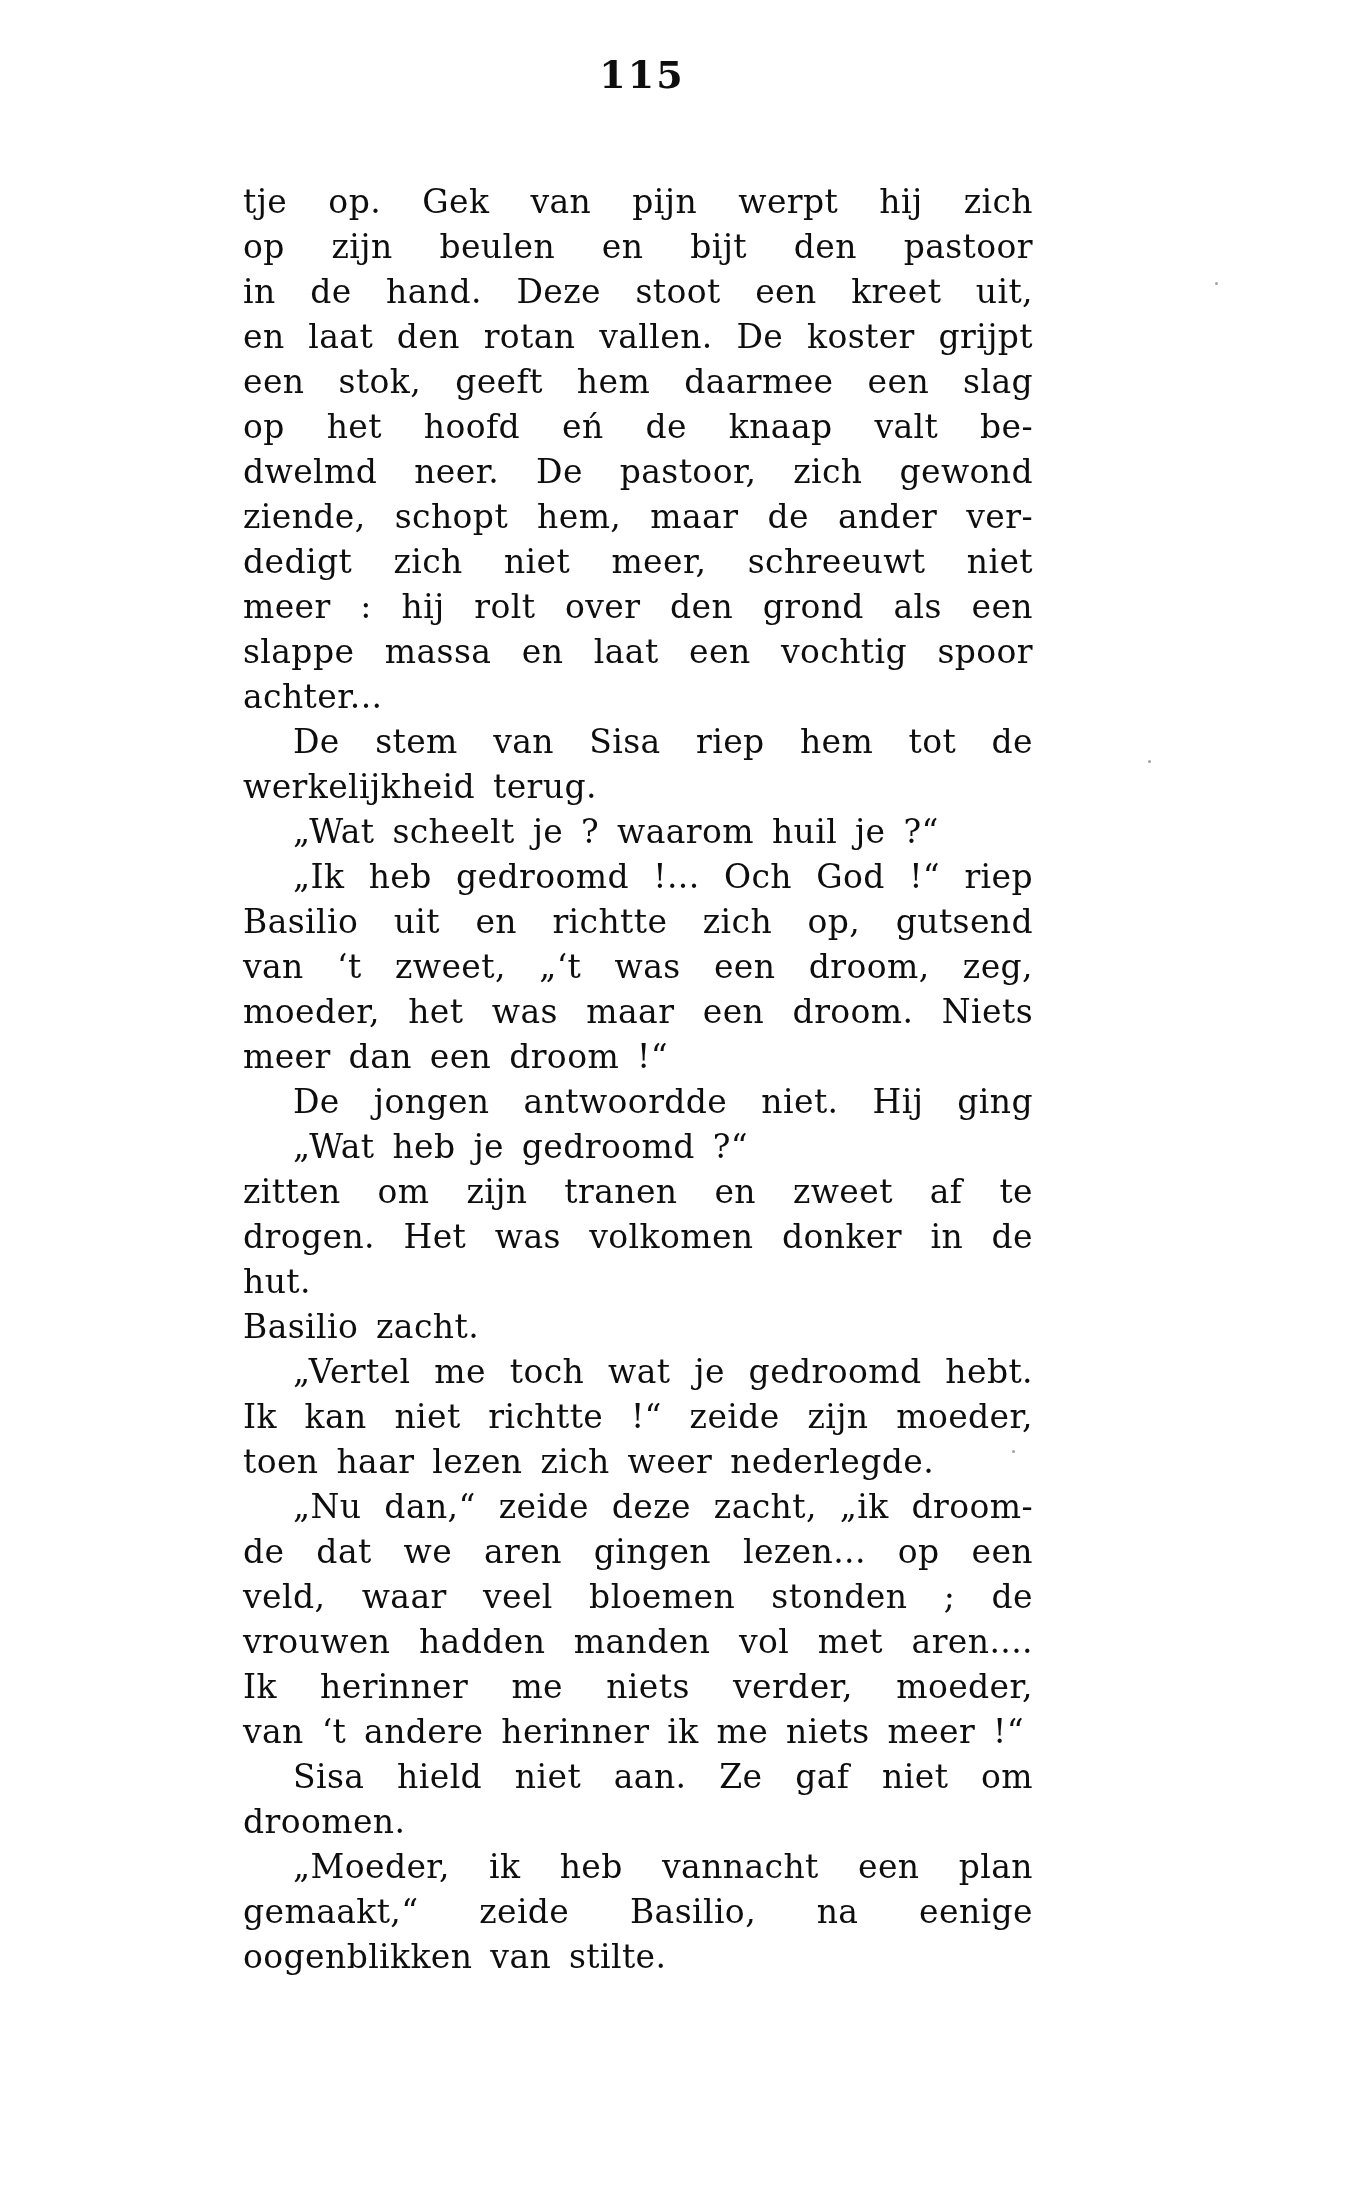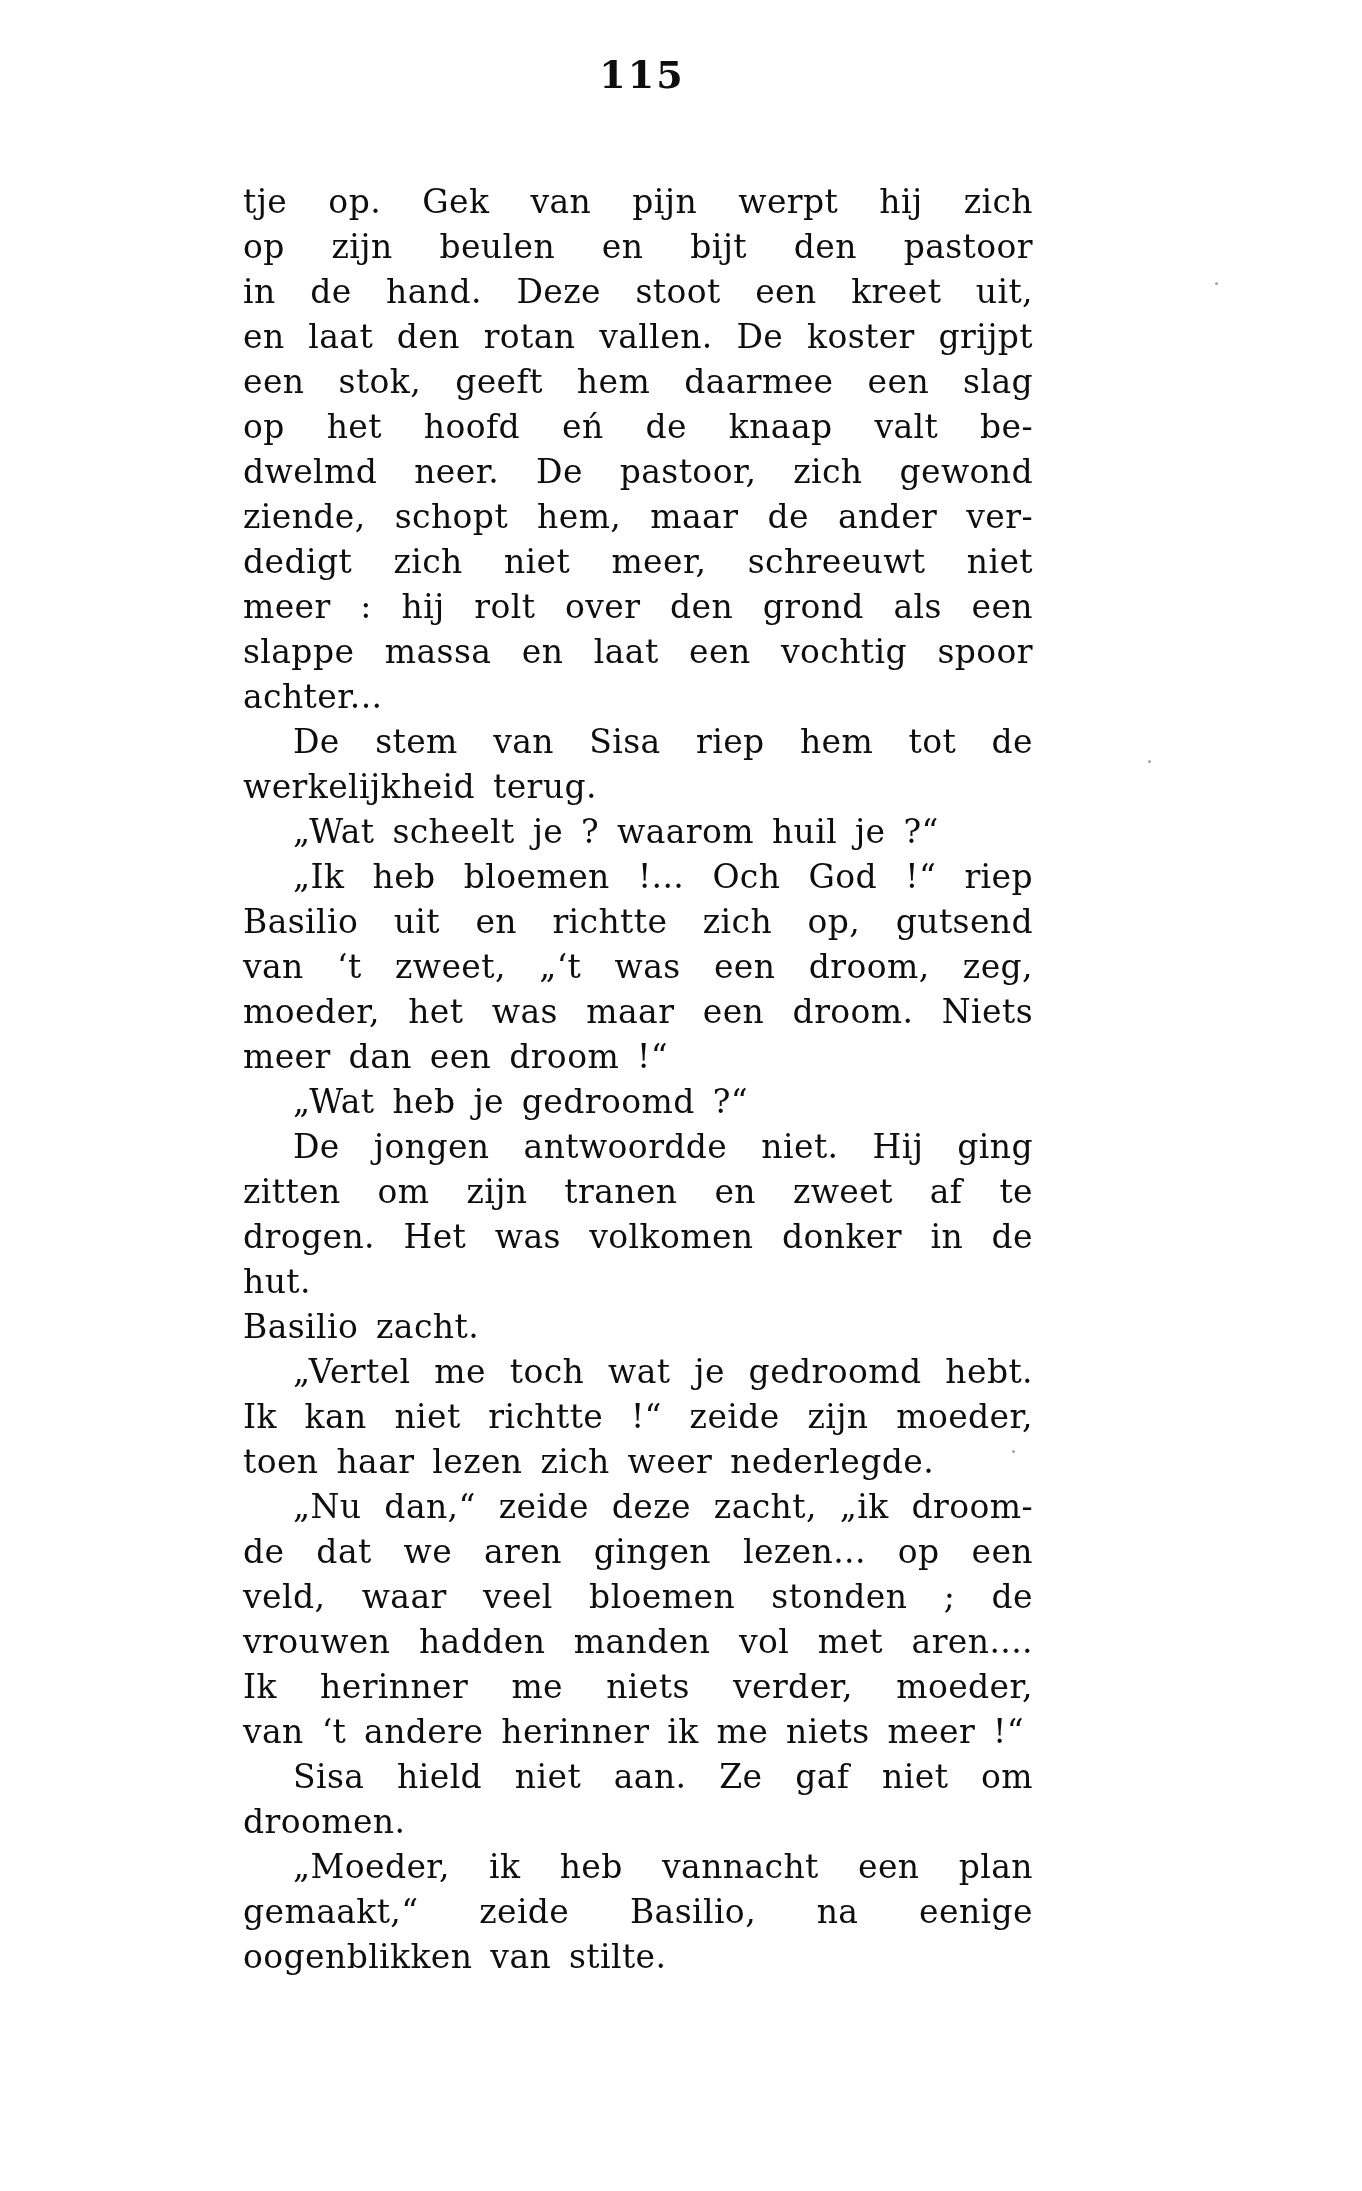--- a/index.html
+++ b/index.html
@@ -75,27 +75,27 @@
     <div class="ln">op het hoofd eń de knaap valt be-</div>
     <div class="ln">dwelmd neer. De pastoor, zich gewond</div>
     <div class="ln">ziende, schopt hem, maar de ander ver-</div>
     <div class="ln">dedigt zich niet meer, schreeuwt niet</div>
     <div class="ln">meer : hij rolt over den grond als een</div>
     <div class="ln">slappe massa en laat een vochtig spoor</div>
     <div class="ln end">achter...</div>
     <div class="ln ind">De stem van Sisa riep hem tot de</div>
     <div class="ln end">werkelijkheid terug.</div>
     <div class="ln ind end">„Wat scheelt je ? waarom huil je ?“</div>
-    <div class="ln ind">„Ik heb bloemen !... Och God !“ riep</div>
+    <div class="ln ind">„Ik heb gedroomd !... Och God !“ riep</div>
     <div class="ln">Basilio uit en richtte zich op, gutsend</div>
     <div class="ln">van ‘t zweet, „‘t was een droom, zeg,</div>
     <div class="ln">moeder, het was maar een droom. Niets</div>
     <div class="ln end">meer dan een droom !“</div>
+    <div class="ln ind">De jongen antwoordde niet. Hij ging</div>
     <div class="ln ind end">„Wat heb je gedroomd ?“</div>
-    <div class="ln ind">De jongen antwoordde niet. Hij ging</div>
     <div class="ln">zitten om zijn tranen en zweet af te</div>
     <div class="ln">drogen. Het was volkomen donker in de</div>
     <div class="ln end">hut.</div>
     <div class="ln end">Basilio zacht.</div>
     <div class="ln ind">„Vertel me toch wat je gedroomd hebt.</div>
     <div class="ln">Ik kan niet richtte !“ zeide zijn moeder,</div>
     <div class="ln end">toen haar lezen zich weer nederlegde.</div>
     <div class="ln ind">„Nu dan,“ zeide deze zacht, „ik droom-</div>
     <div class="ln">de dat we aren gingen lezen... op een</div>
     <div class="ln">veld, waar veel bloemen stonden ; de</div>

